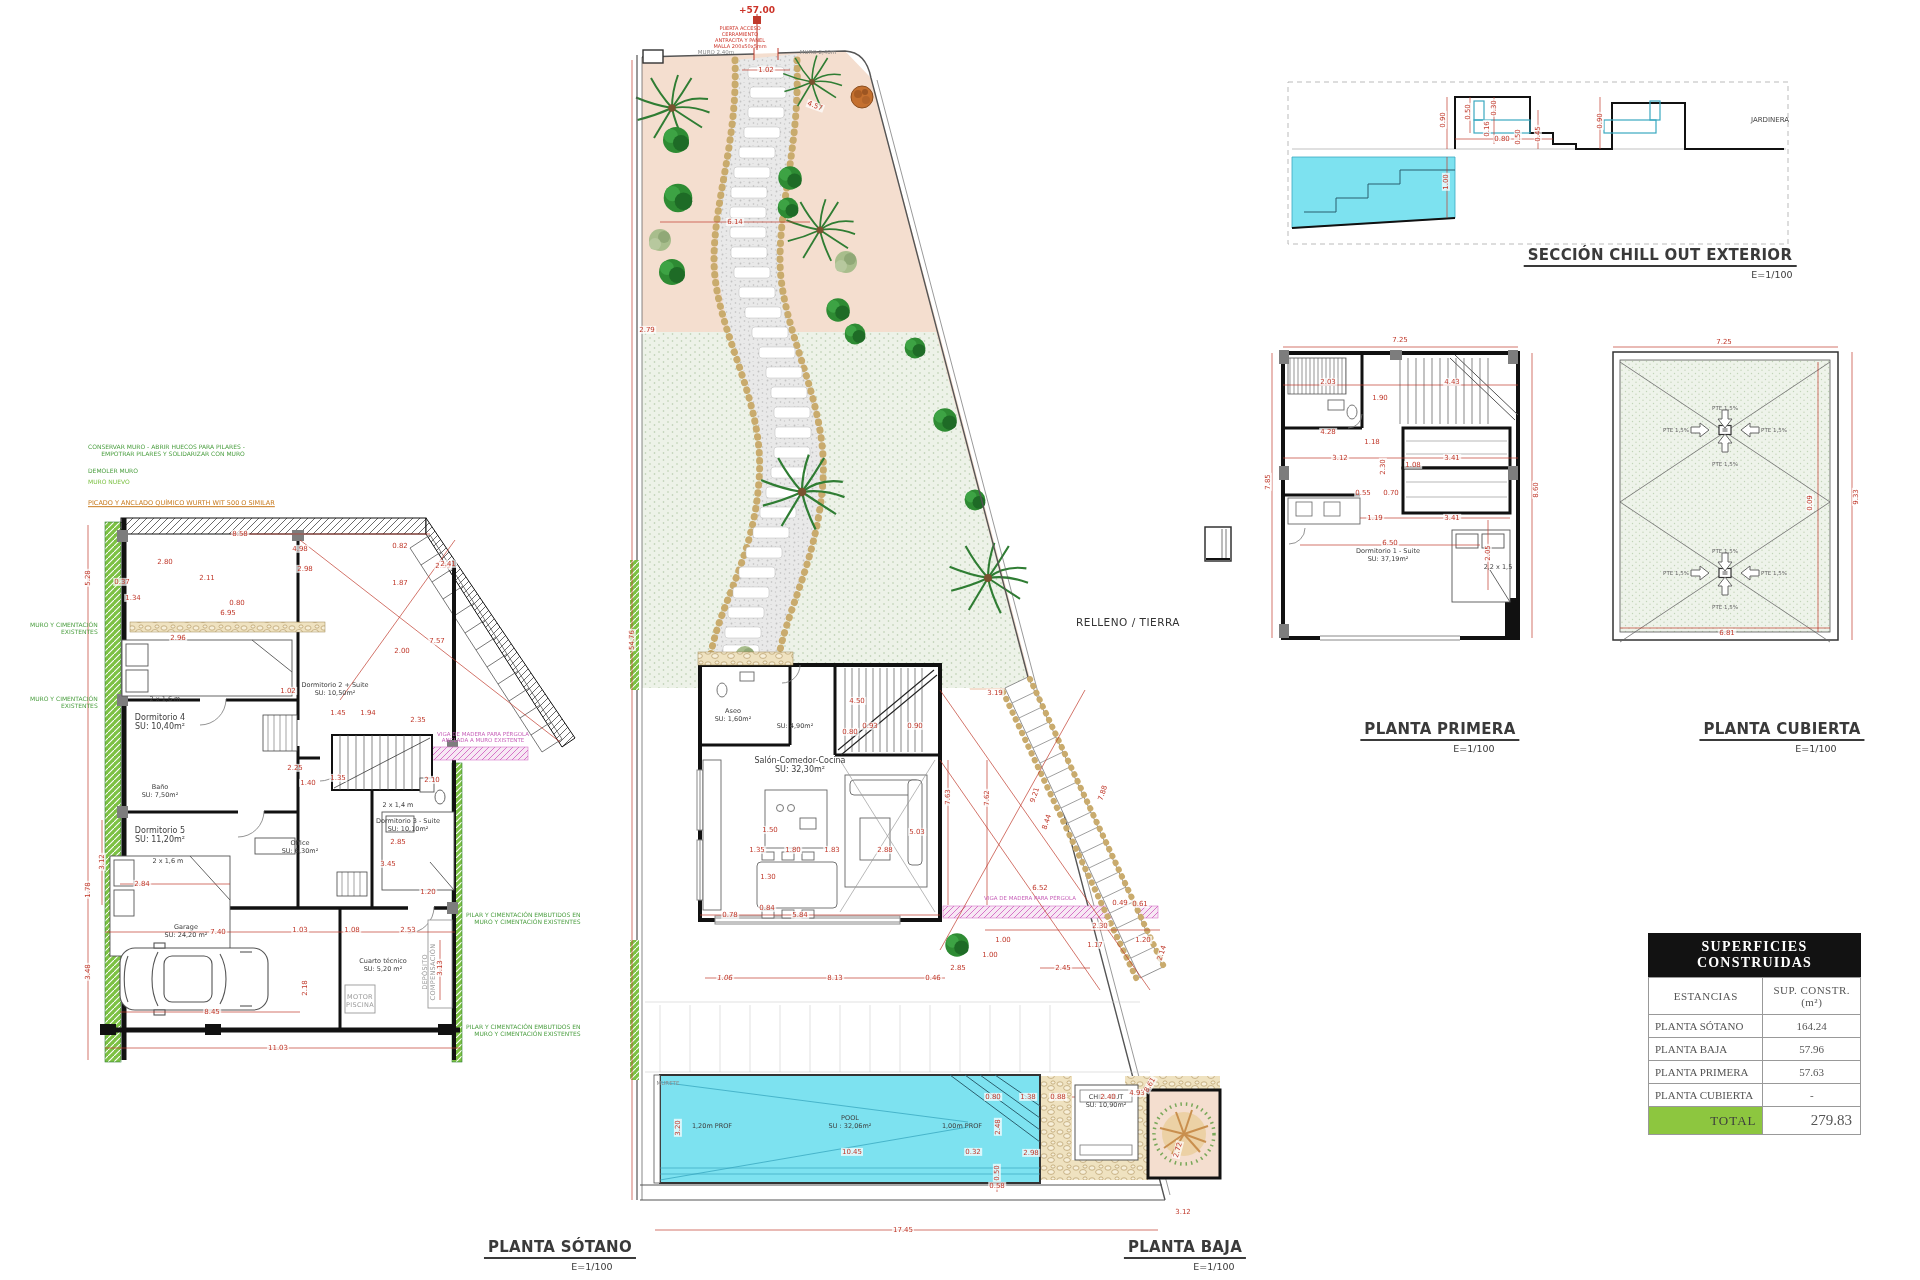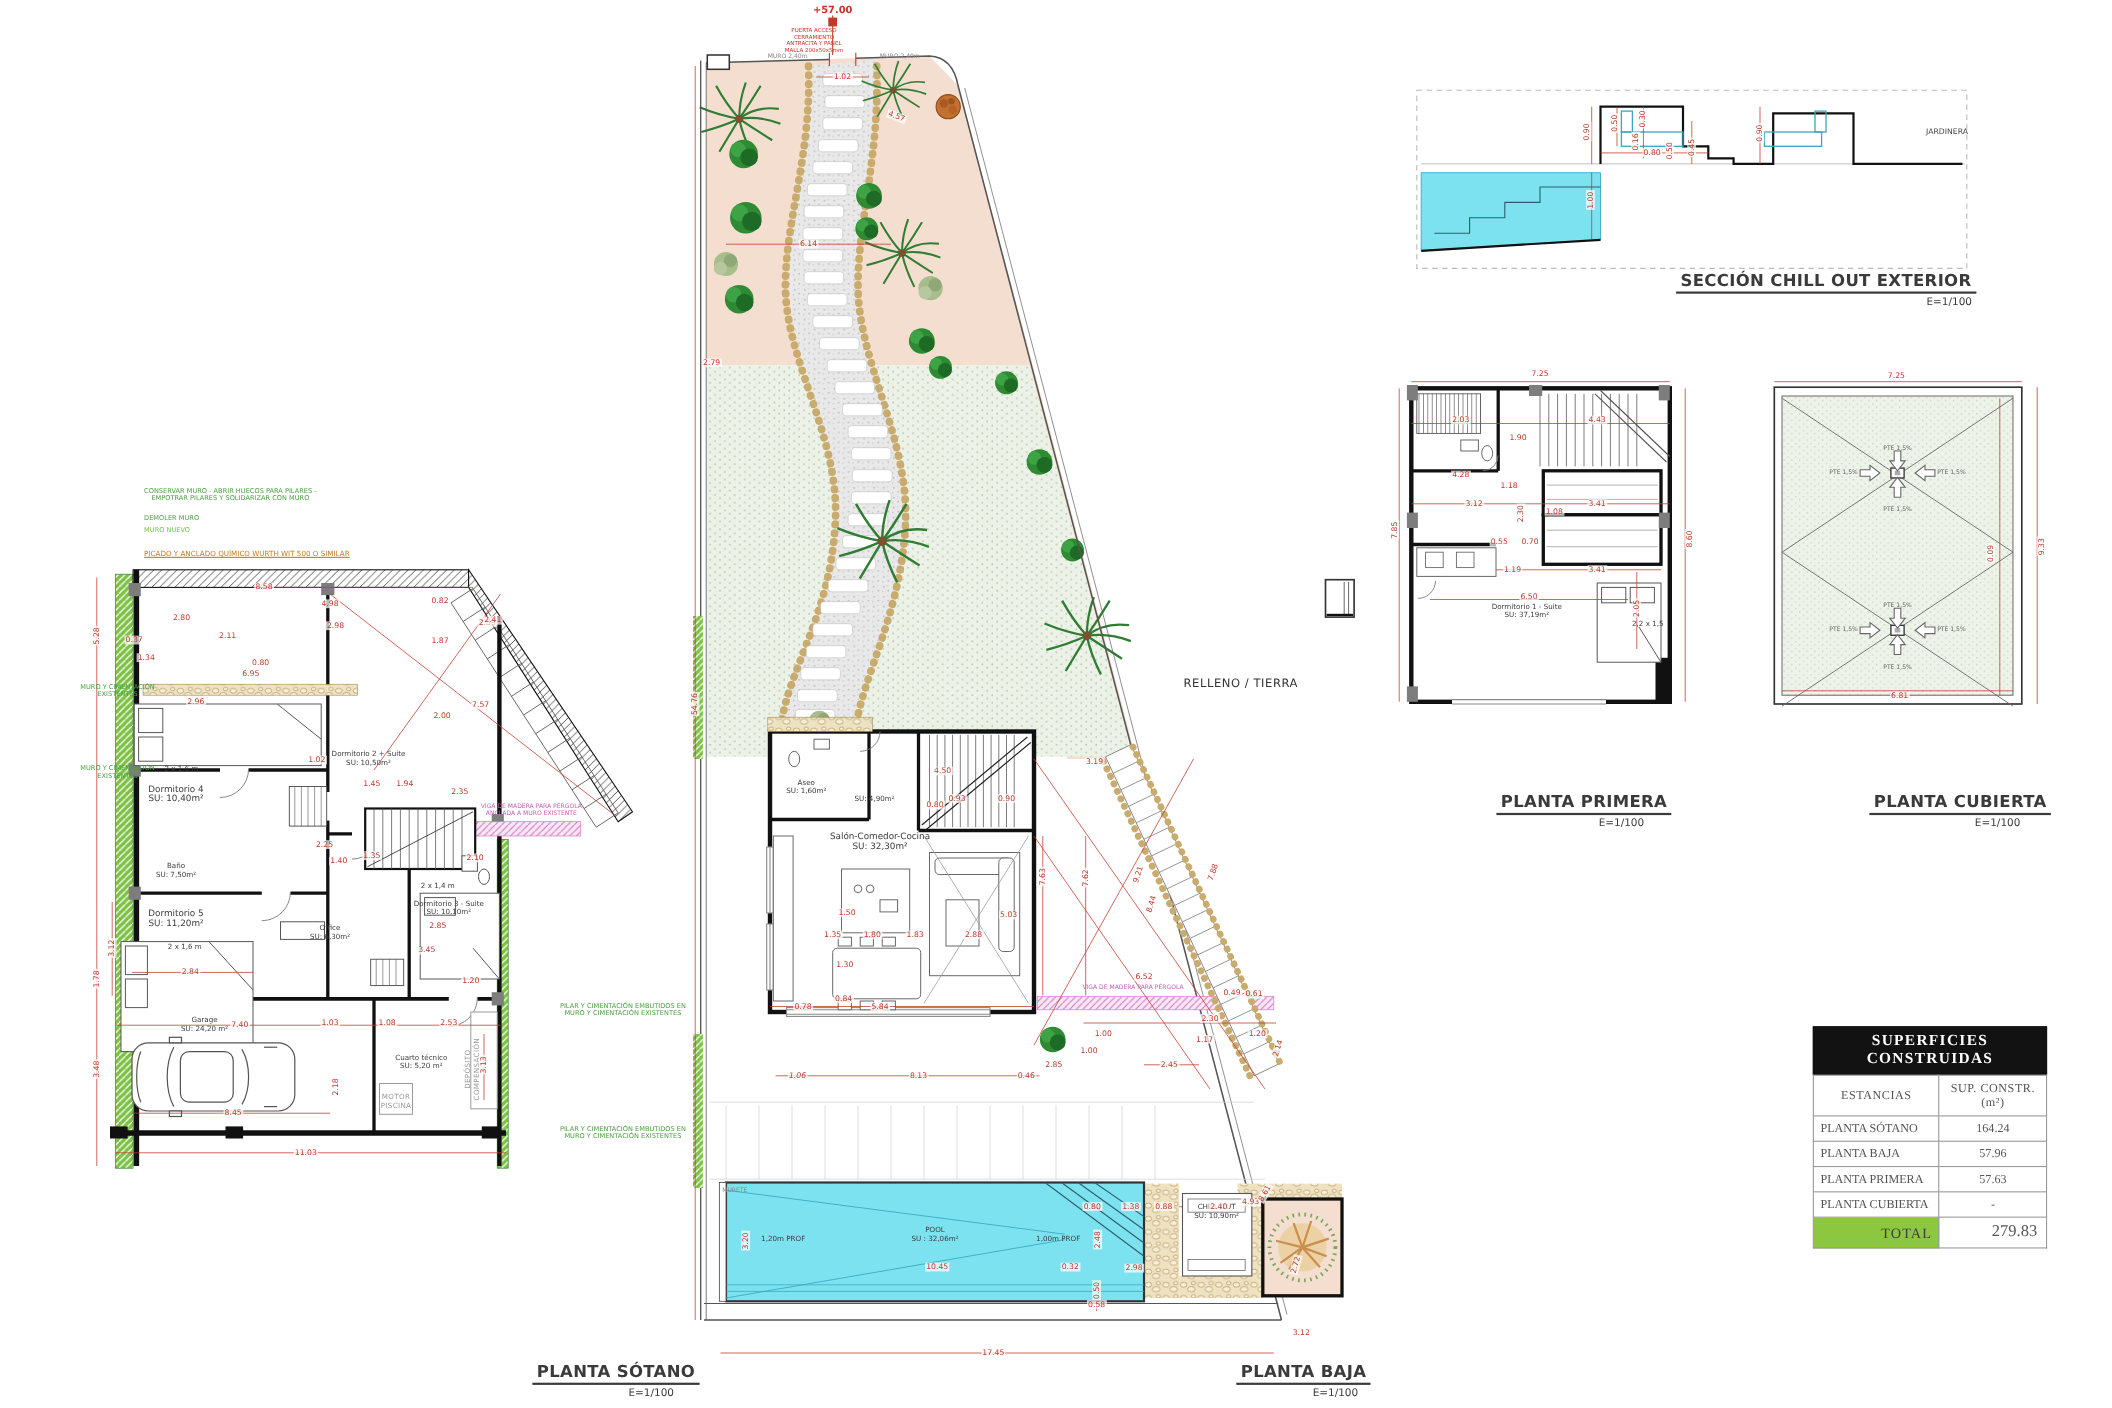--- a/index.html
+++ b/index.html
@@ -15,21 +15,21 @@
   .level{font-size:9px;color:#cc3328;font-weight:bold;}
   .pte{font-size:5.5px;color:#666;}
   .note-green{font-size:6px;color:#4a9e3f;}
   .note-green2{font-size:6px;color:#7cc143;}
   .note-orange{font-size:6.5px;color:#c87a1e;text-decoration:underline;}
   .note-magenta{font-size:5.5px;color:#c65fb8;}
   .note-red{font-size:5px;color:#cc3328;}
   .note-grey{font-size:6.5px;color:#9a9a9a;letter-spacing:.3px;}
   .note-grey-sm{font-size:5.5px;color:#888;}
   .note-dark-sm{font-size:7px;color:#444;}
-  .la{text-align:center;margin-left:43px;}
+  .la{text-align:right;}
   
   .dtitle{position:absolute;transform:translateX(-50%);font-weight:bold;font-size:15px;color:#3a3a3a;
           letter-spacing:.3px;border-bottom:2px solid #3a3a3a;padding:0 4px 1px;white-space:nowrap;}
   .dscale{position:absolute;transform:translateX(-50%);font-size:9.5px;color:#3a3a3a;}
   
   .areas-table{position:absolute;font-family:"Liberation Serif","DejaVu Serif",serif;}
   .tbl-title{background:#121212;color:#fff;font-weight:bold;font-size:14px;text-align:center;
              padding:5px 0;letter-spacing:1.2px;border:1px solid #121212;}
   .areas-table table{width:100%;border-collapse:collapse;color:#555;}
   .areas-table th{font-size:11px;font-weight:normal;border:1px solid #999;padding:6px 2px;letter-spacing:.5px;}
@@ -734,21 +734,21 @@
       <span class="lbl dim" style="left: 288px; top: 691px; transform: translate(-50%, -50%);">1.02</span>
       <span class="lbl dim" style="left: 338px; top: 713px; transform: translate(-50%, -50%);">1.45</span>
       <span class="lbl dim" style="left: 368px; top: 713px; transform: translate(-50%, -50%);">1.94</span>
       <span class="lbl dim" style="left: 418px; top: 720px; transform: translate(-50%, -50%);">2.35</span>
       <span class="lbl dim" style="left: 295px; top: 768px; transform: translate(-50%, -50%);">2.25</span>
       <span class="lbl dim" style="left: 308px; top: 783px; transform: translate(-50%, -50%);">1.40</span>
       <span class="lbl dim" style="left: 338px; top: 778px; transform: translate(-50%, -50%);">1.35</span>
       <span class="lbl dim" style="left: 432px; top: 780px; transform: translate(-50%, -50%);">2.10</span>
       <span class="lbl dim" style="left: 398px; top: 842px; transform: translate(-50%, -50%);">2.85</span>
       <span class="lbl dim" style="left: 388px; top: 864px; transform: translate(-50%, -50%);">3.45</span>
-      <span class="lbl dim" style="left: 173px; top: 884px; transform: translate(-50%, -50%);">2.84</span>
+      <span class="lbl dim" style="left: 142px; top: 884px; transform: translate(-50%, -50%);">2.84</span>
       <span class="lbl dim" style="left: 428px; top: 892px; transform: translate(-50%, -50%);">1.20</span>
       <span class="lbl dim" style="left: 88px; top: 890px; transform: translate(-50%, -50%) rotate(-90deg);">1.78</span>
       <span class="lbl dim" style="left: 88px; top: 972px; transform: translate(-50%, -50%) rotate(-90deg);">3.48</span>
       <span class="lbl dim" style="left: 218px; top: 932px; transform: translate(-50%, -50%);">7.40</span>
       <span class="lbl dim" style="left: 300px; top: 930px; transform: translate(-50%, -50%);">1.03</span>
       <span class="lbl dim" style="left: 352px; top: 930px; transform: translate(-50%, -50%);">1.08</span>
       <span class="lbl dim" style="left: 408px; top: 930px; transform: translate(-50%, -50%);">2.53</span>
       <span class="lbl dim" style="left: 212px; top: 1012px; transform: translate(-50%, -50%);">8.45</span>
       <span class="lbl dim" style="left: 305px; top: 988px; transform: translate(-50%, -50%) rotate(-90deg);">2.18</span>
       <span class="lbl dim" style="left: 440px; top: 968px; transform: translate(-50%, -50%) rotate(-90deg);">3.13</span>

